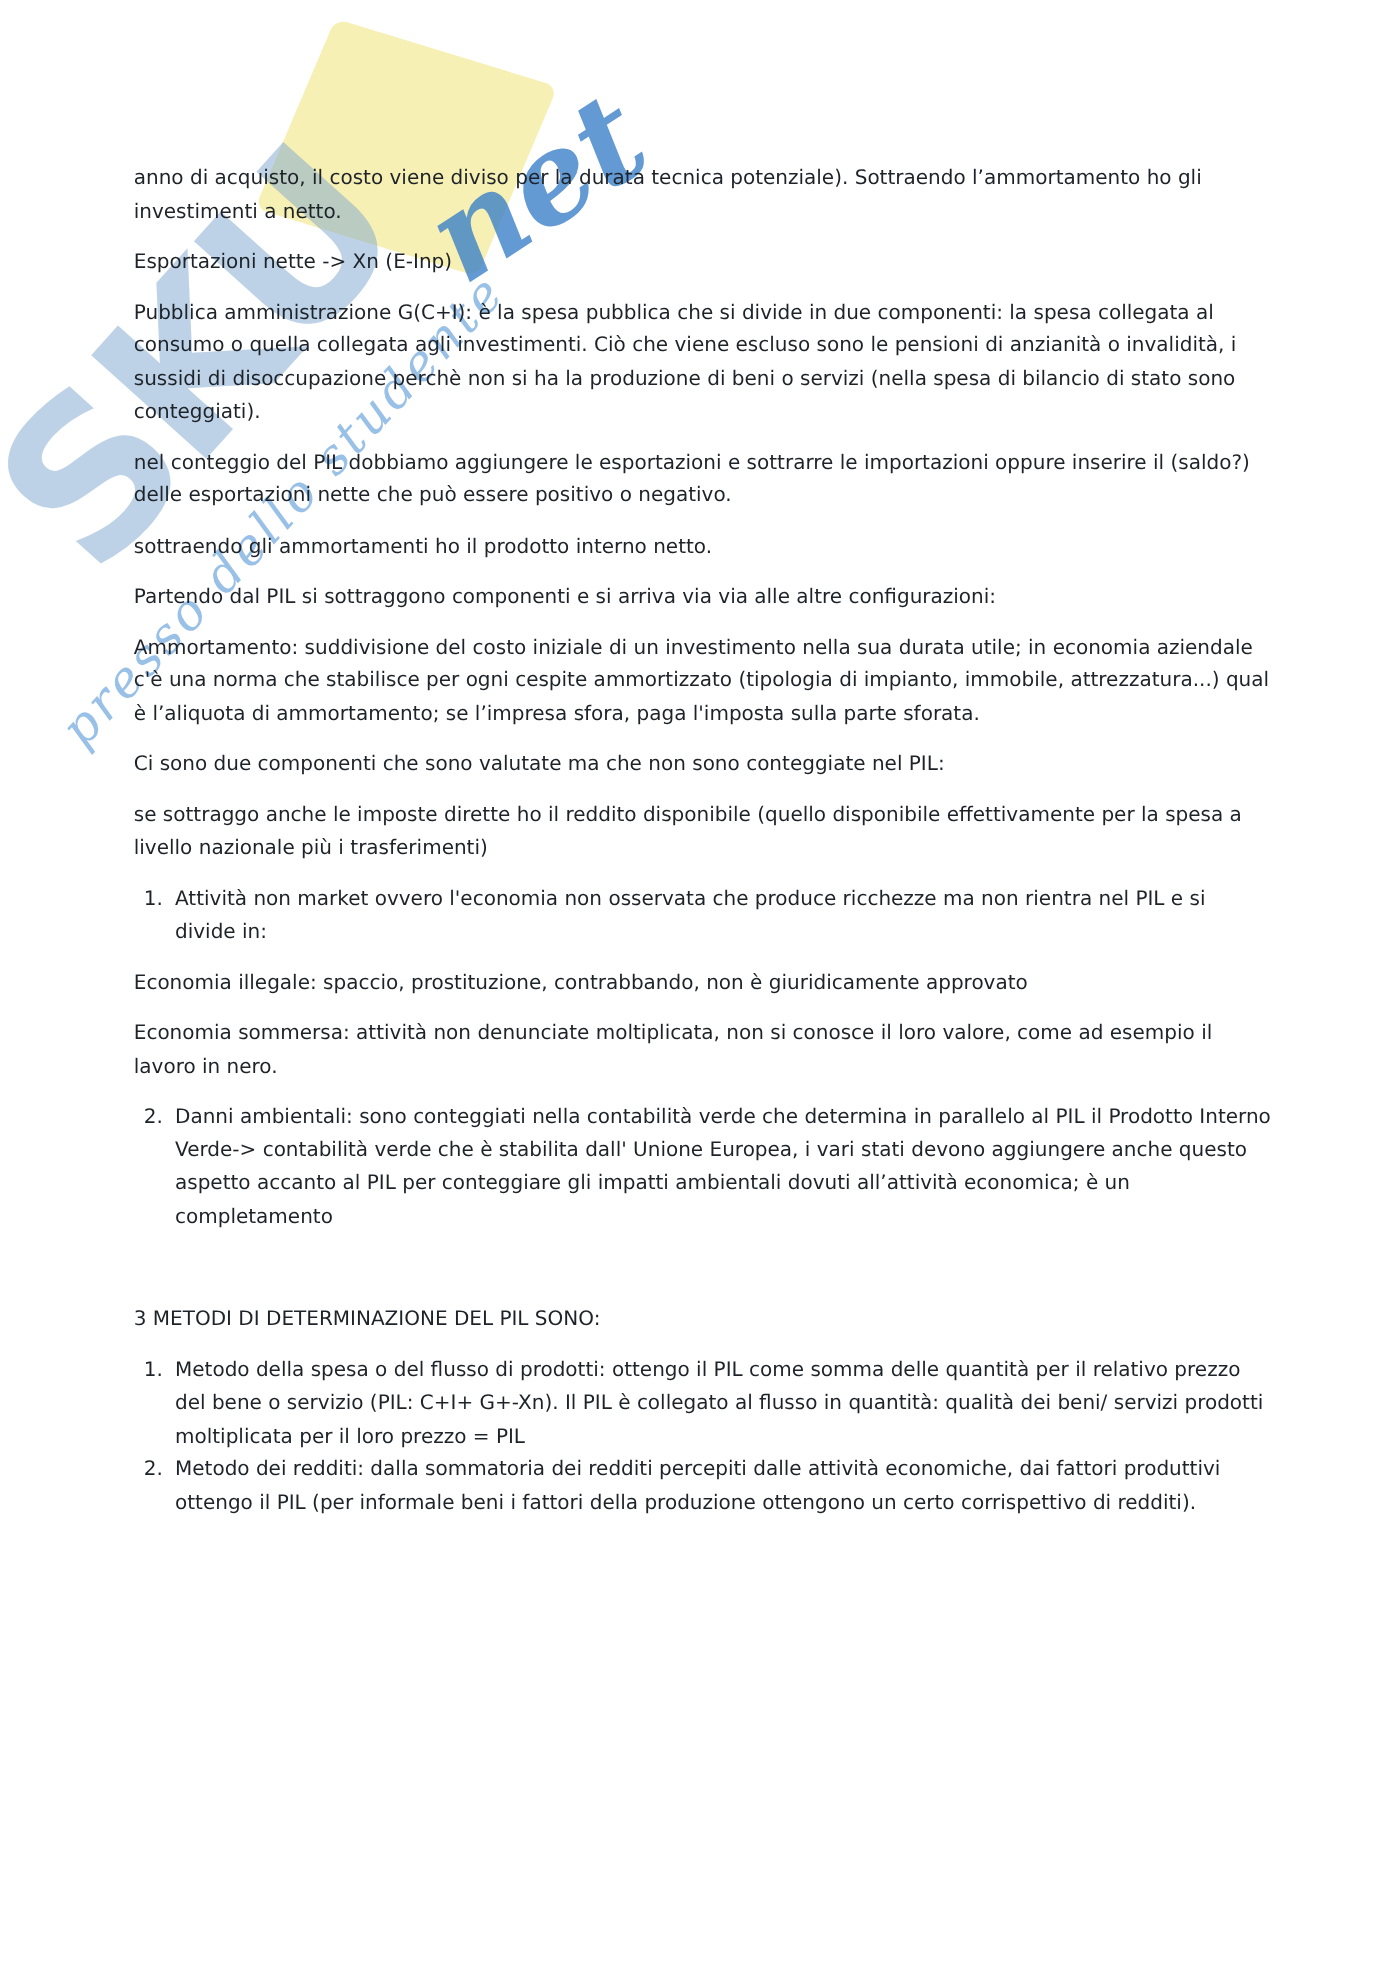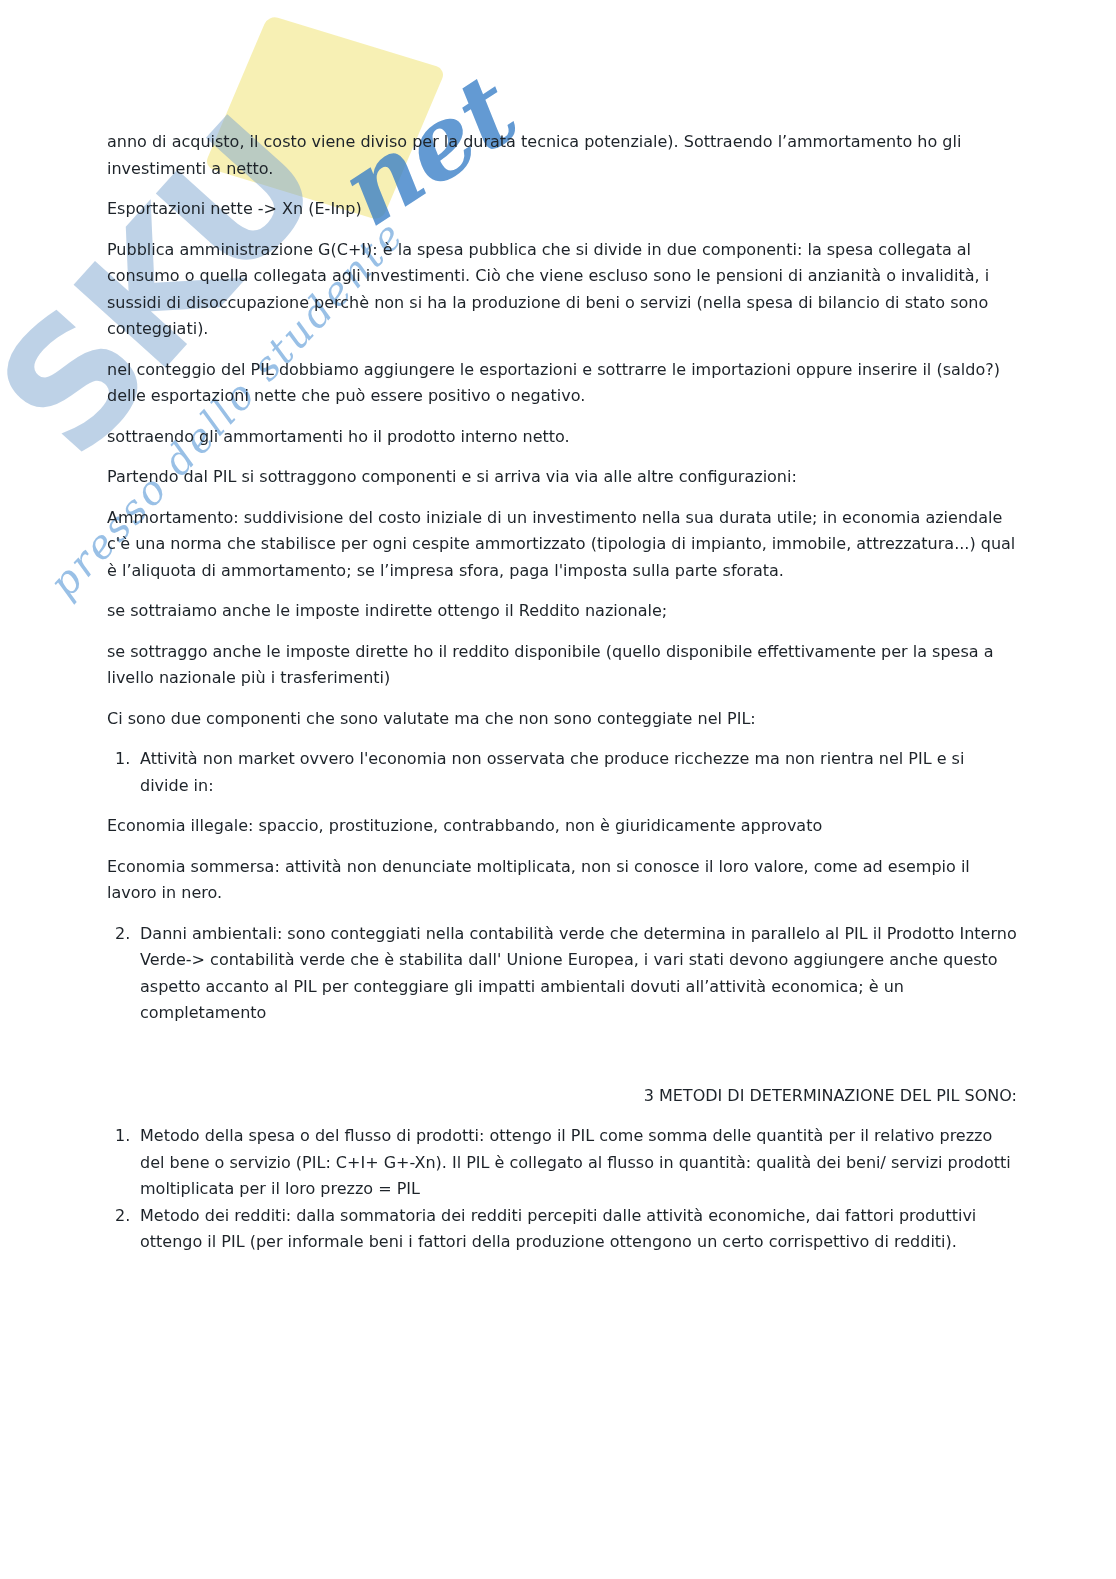--- a/index.html
+++ b/index.html
@@ -86,21 +86,21 @@
     padding-left: 33px;
     margin: 0 0 14px 0;
   }
   .list-item .marker {
     position: absolute;
     left: 8px;
     top: 0;
   }
   .list-item.tight { margin-bottom: 0; }
   .heading {
-    text-align: right;
+    text-align: left;
     margin: 56px 0 14px 0;
   }
 </style>
 </head>
 <body>
 
 <div class="watermark">
   <div class="wm-yellow"></div>
   <div class="wm-letters">SKU</div>
   <div class="wm-net">net</div>
@@ -109,23 +109,22 @@
 
 <div class="page-text">
 
   <p class="para">anno di acquisto, il costo viene diviso per la durata tecnica potenziale). Sottraendo l’ammortamento ho gli investimenti a netto.</p>
   <p class="para">Esportazioni nette -&gt; Xn (E-Inp)</p>
   <p class="para">Pubblica amministrazione G(C+I): è la spesa pubblica che si divide in due componenti: la spesa collegata al consumo o quella collegata agli investimenti. Ciò che viene escluso sono le pensioni di anzianità o invalidità, i sussidi di disoccupazione perchè non si ha la produzione di beni o servizi (nella spesa di bilancio di stato sono conteggiati).</p>
   <p class="para">nel conteggio del PIL dobbiamo aggiungere le esportazioni e sottrarre le importazioni oppure inserire il (saldo?) delle esportazioni nette che può essere positivo o negativo.</p>
   <p class="para">sottraendo gli ammortamenti ho il prodotto interno netto.</p>
   <p class="para">Partendo dal PIL si sottraggono componenti e si arriva via via alle altre configurazioni:</p>
   <p class="para">Ammortamento: suddivisione del costo iniziale di un investimento nella sua durata utile; in economia aziendale c'è una norma che stabilisce per ogni cespite ammortizzato (tipologia di impianto, immobile, attrezzatura...) qual è l’aliquota di ammortamento; se l’impresa sfora, paga l'imposta sulla parte sforata.</p>
-  <p class="para">se sottraiamo anche le imposte indirette ottengo il Reddito nazionale;</p>
+  <p class="para">Ci sono due componenti che sono valutate ma che non sono conteggiate nel PIL:</p>
   <p class="para">se sottraggo anche le imposte dirette ho il reddito disponibile (quello disponibile effettivamente per la spesa a livello nazionale più i trasferimenti)</p>
-  <p class="para">Ci sono due componenti che sono valutate ma che non sono conteggiate nel PIL:</p>
 
   <div class="list-item">
     <span class="marker">1.</span>
     <span class="list-text">Attività non market ovvero l'economia non osservata che produce ricchezze ma non rientra nel PIL e si divide in:</span>
   </div>
 
   <p class="para">Economia illegale: spaccio, prostituzione, contrabbando, non è giuridicamente approvato</p>
   <p class="para">Economia sommersa: attività non denunciate moltiplicata, non si conosce il loro valore, come ad esempio il lavoro in nero.</p>
 
   <div class="list-item">

